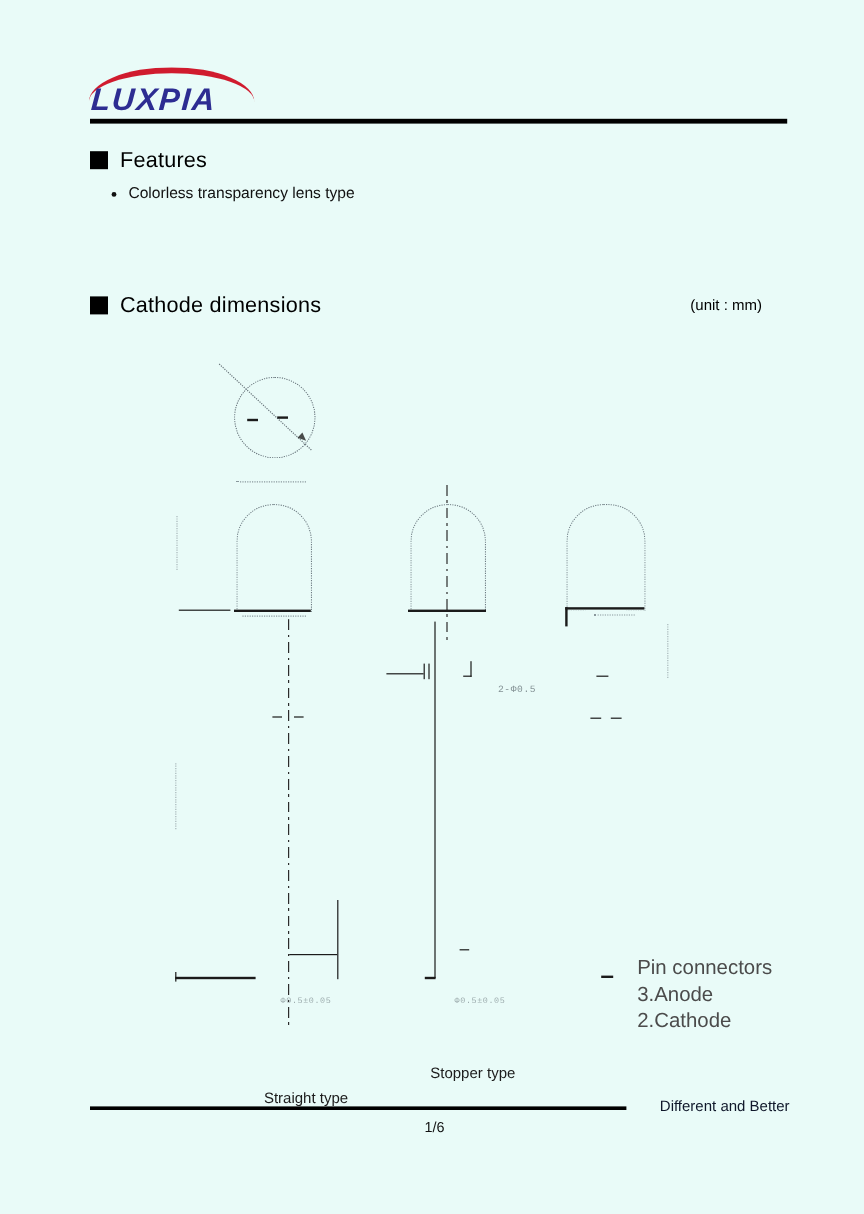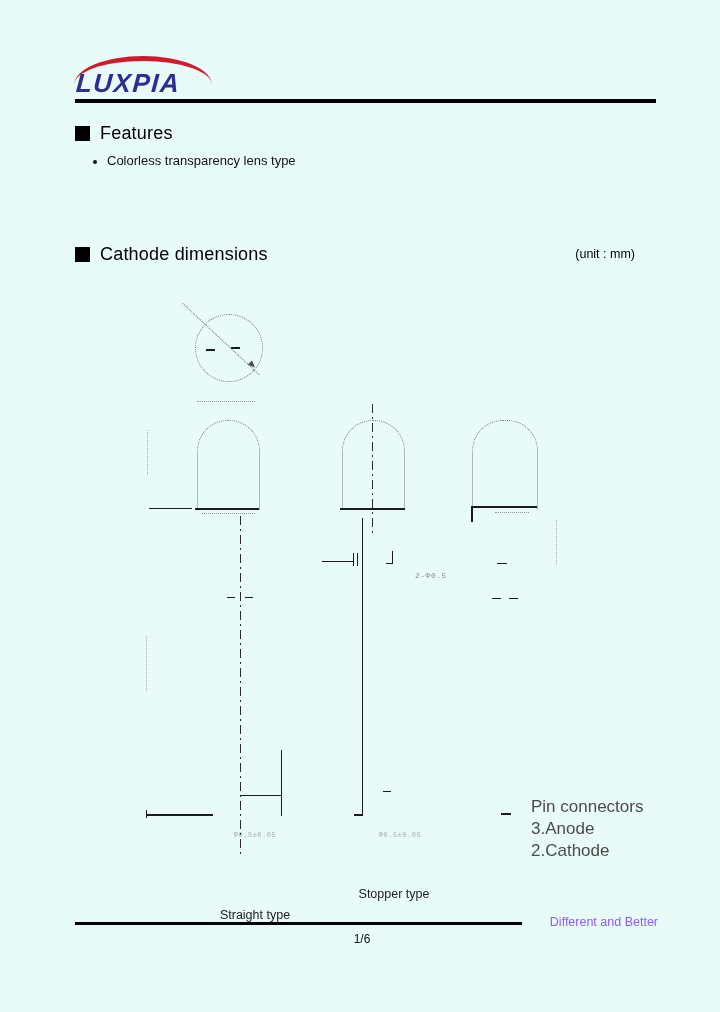--- a/index.html
+++ b/index.html
@@ -76,21 +76,21 @@
     transform:rotate(43deg);opacity:.85;
   }
   .dimtext{font-size:8px;color:#3f4a52;letter-spacing:.5px;font-family:Liberation Mono, monospace;}
   .faint{opacity:.45;font-size:7px;}
 
   .type-label{width:104px;text-align:center;font-size:12.5px;color:#1c1c1c;}
   .pins-block{left:531px;top:796px;font-size:17px;color:#4b4b4b;line-height:22px;}
 
   
   .footer-rule{left:75px;top:922px;width:447px;height:3px;background:#000;}
-  .tagline{right:62px;top:915px;font-size:12.5px;color:#8b5cf6;}
+  .tagline{right:62px;top:915px;font-size:12.5px;color:#0f172a;}
   .pagenum{left:0;top:932px;width:724px;text-align:center;font-size:12px;color:#111;}
 </style>
 </head>
 <body>
 
 <div class="page">
 
   <div class="abs logo">
     <div class="abs swoosh"></div>
     <div class="abs logo-text">LUXPIA</div>

